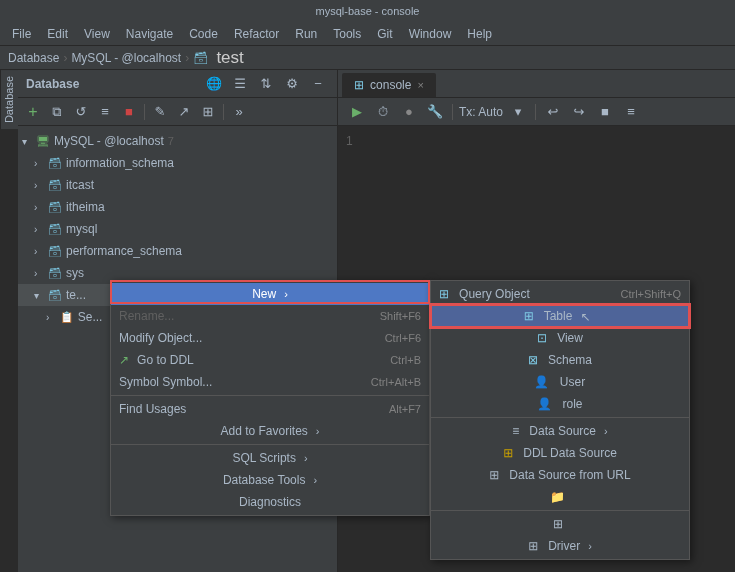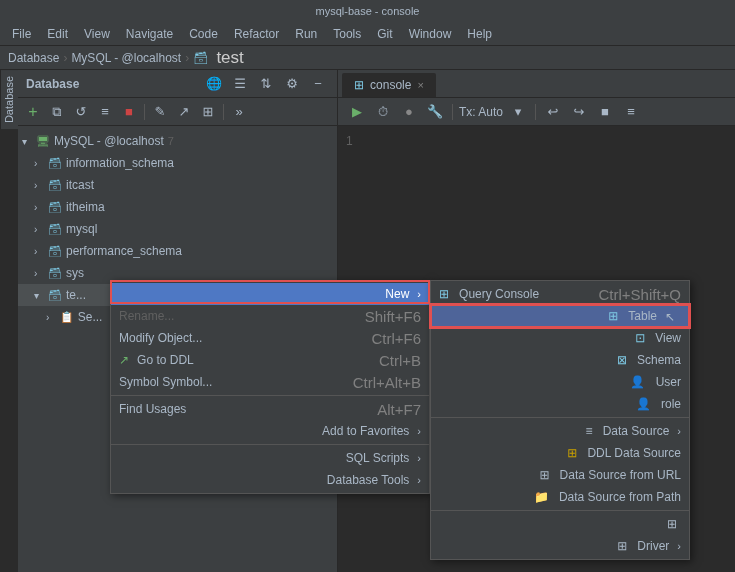--- a/index.html
+++ b/index.html
@@ -176,26 +176,26 @@
       min-width: 200px;
       z-index: 100;
       padding: 2px 0;
     }
     .ctx-item {
       height: 22px;
       display: flex;
       align-items: center;
       padding: 0 8px;
       cursor: pointer;
-      justify-content: flex-end;
+      justify-content: center;
       gap: 8px;
     }
     .ctx-item-left { display: flex; align-items: center; gap: 6px; }
     .ctx-label { font-size: 12px; }
-    .ctx-shortcut { color: #808080; font-size: 15px; margin-left: auto; }
+    .ctx-shortcut { color: #808080; font-size: 11px; margin-left: auto; }
     .ctx-arrow { color: #a9b7c6; font-size: 11px; }
     .ctx-sep { height: 1px; background: #555; margin: 2px 0; }
     .ctx-item.disabled .ctx-label { color: #606060; }
 
     
     .ctx-item.new-highlight {
       background: #4e78c4;
       color: white;
     }
     .ctx-item.new-highlight .ctx-label { color: white; }
@@ -407,27 +407,32 @@
       <span class="ctx-label">SQL Scripts</span>
     </div>
     <span class="ctx-arrow">›</span>
   </div>
   <div class="ctx-item">
     <div class="ctx-item-left">
       <span class="ctx-label">Database Tools</span>
     </div>
     <span class="ctx-arrow">›</span>
   </div>
+  <div class="ctx-item">
+    <div class="ctx-item-left">
+      <span class="ctx-label">Diagnostics</span>
+    </div>
+  </div>
 </div>
 
 <div class="submenu" style="left: 430px; top: 280px; width: 260px;">
   <div class="ctx-item">
     <div class="ctx-item-left">
       <span style="color:#7ec8e3; margin-right:4px;">⊞</span>
-      <span class="ctx-label">Query Console</span>
+      <span class="ctx-label">Query Object</span>
     </div>
     <span class="ctx-shortcut">Ctrl+Shift+Q</span>
   </div>
   <div class="ctx-item" style="background:#4e6499; outline: 2px solid #e05050;">
     <div class="ctx-item-left">
       <span style="color:#7ec8e3; margin-right:4px;">⊞</span>
       <span class="ctx-label">Table</span>
     </div>
     <span style="display:inline-block; width:16px; height:12px; cursor:default;">↖</span>
   </div>
@@ -471,21 +476,20 @@
   </div>
   <div class="ctx-item">
     <div class="ctx-item-left">
       <span style="color:#a9b7c6; margin-right:4px;">⊞</span>
       <span class="ctx-label">Data Source from URL</span>
     </div>
   </div>
   <div class="ctx-item">
     <div class="ctx-item-left">
       <span style="color:#a9b7c6; margin-right:4px;">📁</span>
-      <span class="ctx-label">Data Source from Path</span>
     </div>
   </div>
   <div class="ctx-sep"></div>
   <div class="ctx-item">
     <div class="ctx-item-left">
       <span style="color:#a9b7c6; margin-right:4px;">⊞</span>
     </div>
   </div>
   <div class="ctx-item">
     <div class="ctx-item-left">

